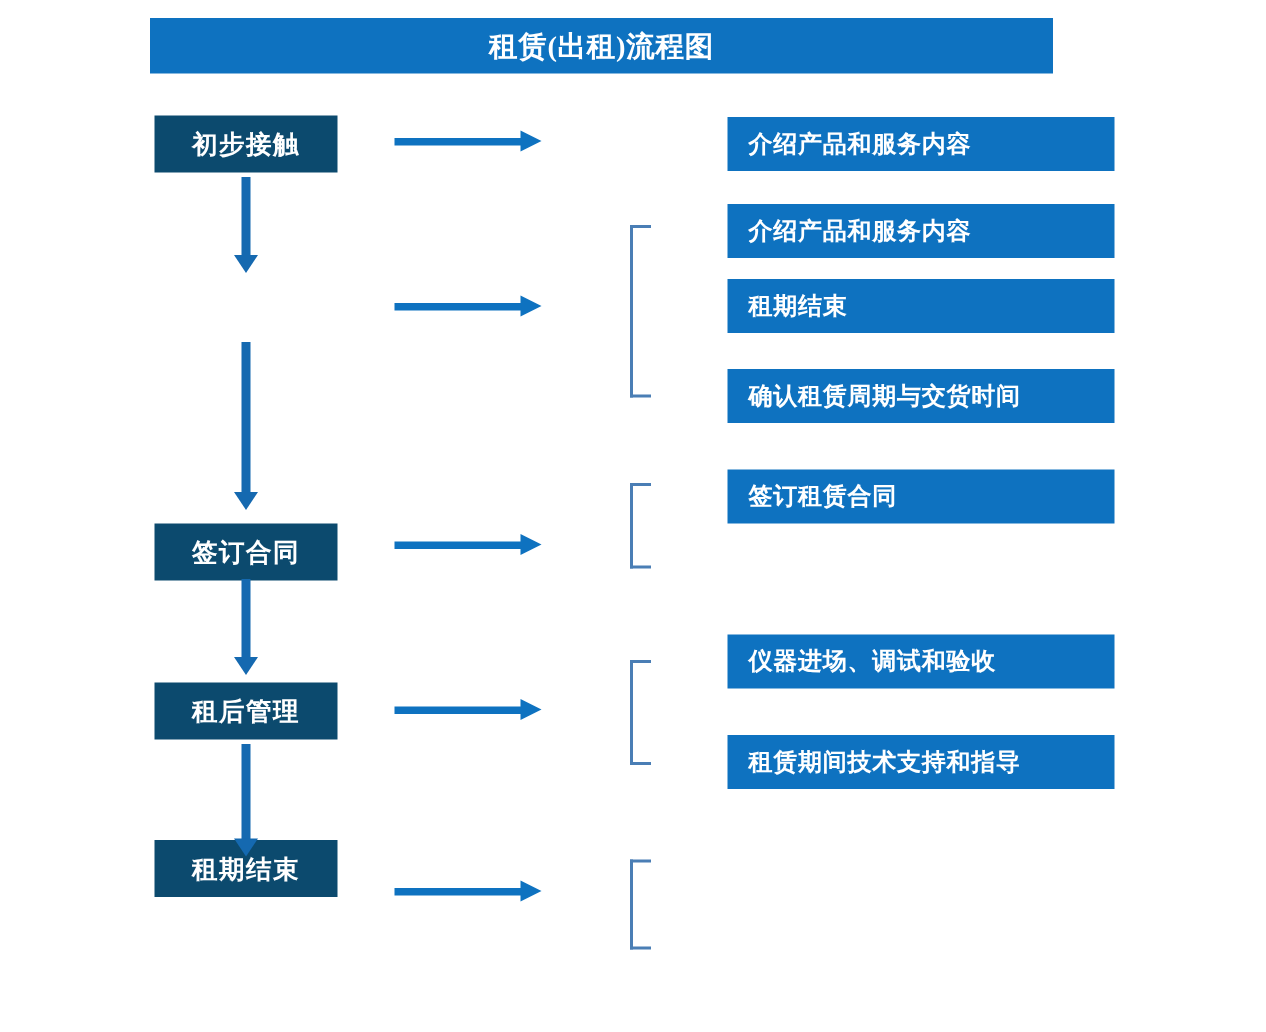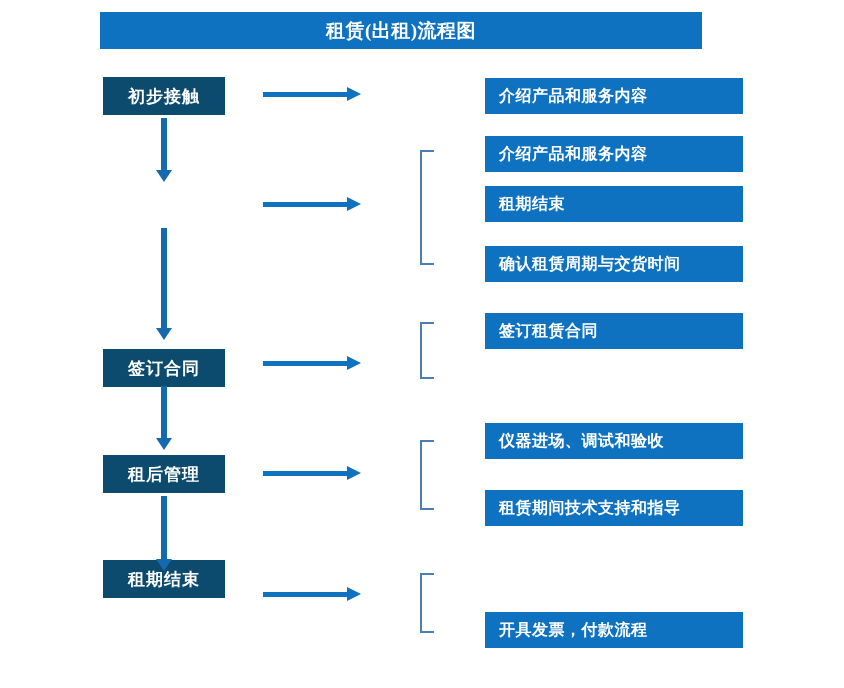--- a/index.html
+++ b/index.html
@@ -193,15 +193,14 @@
   <div class="bracket" style="top:440px;height:70px"></div>
   <div class="bracket" style="top:573px;height:60px"></div>
 
   <div class="detail-box" style="top:78px">介绍产品和服务内容</div>
   <div class="detail-box" style="top:136px">介绍产品和服务内容</div>
   <div class="detail-box" style="top:186px">租期结束</div>
   <div class="detail-box" style="top:246px">确认租赁周期与交货时间</div>
   <div class="detail-box" style="top:313px">签订租赁合同</div>
   <div class="detail-box" style="top:423px">仪器进场、调试和验收</div>
   <div class="detail-box" style="top:490px">租赁期间技术支持和指导</div>
-  <div class="detail-box" style="top:612px">开具发票，付款流程</div>
 
 </div>
 
 </body></html>

